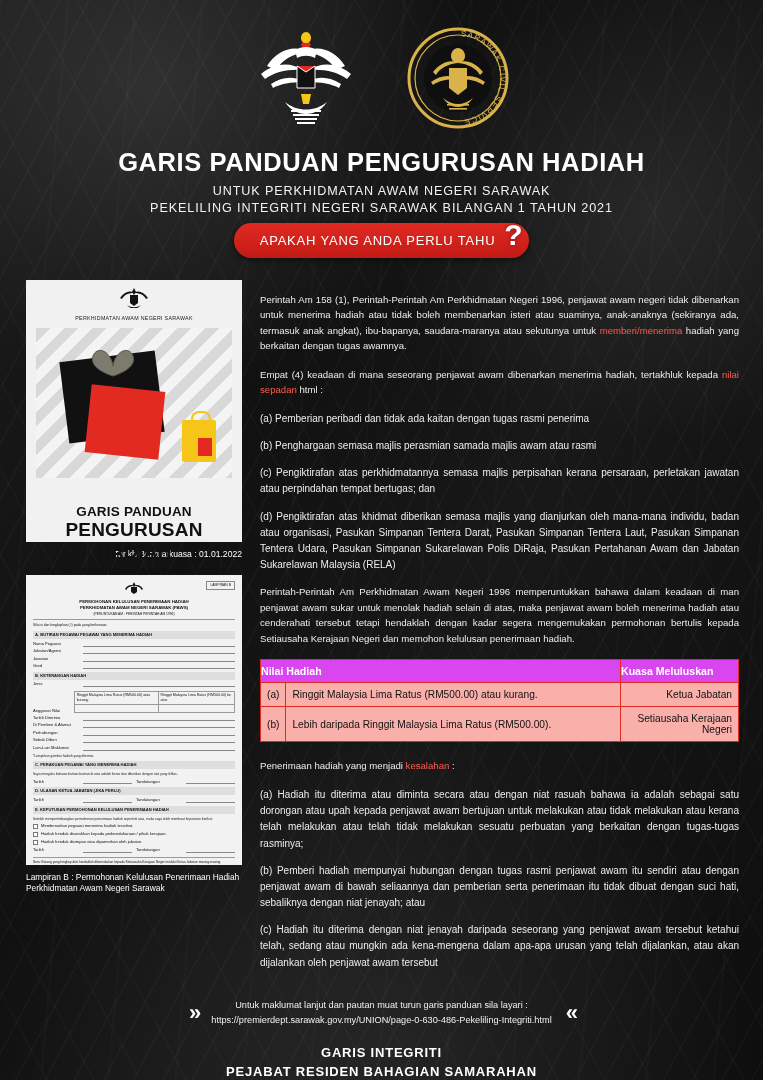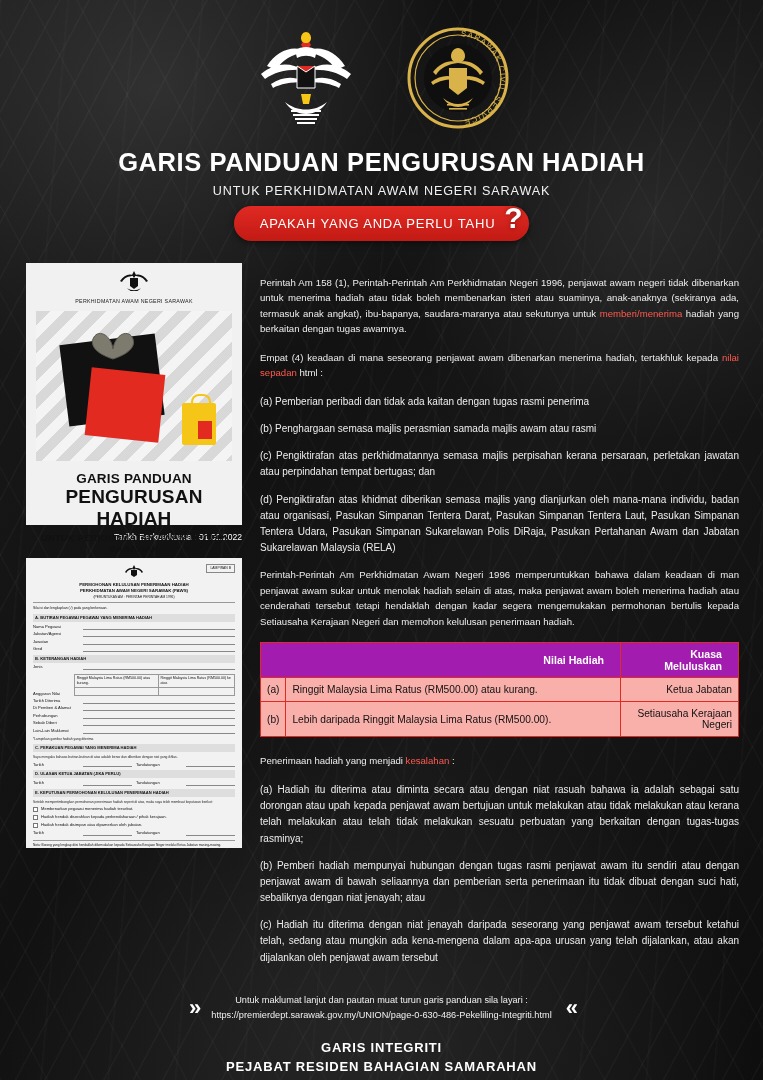--- a/index.html
+++ b/index.html
@@ -127,21 +127,21 @@
   }
   .art-bag::before{
     content:""; position:absolute; left:9px; top:-9px; width:16px; height:12px;
     border:2px solid #f5c518; border-bottom:none; border-radius:8px 8px 0 0;
   }
   .art-bag-tag{
     position:absolute; right:4px; bottom:6px; width:14px; height:18px; background:#e22a20;
   }
   .cover-title {
     text-align:center; color:#111; font-weight:bold;
-    font-size: 19px; letter-spacing:0.2px; margin-top: 10px;
+    font-size: 19px; letter-spacing:0.2px; margin-top: 26px;
   }
   .cover-title .small {
     display:block; font-size: 9.4px; font-weight:bold; letter-spacing: 0.2px; margin-top:2px;
   }
   .cover-sub {
     text-align:center; color:#333; font-size: 5.2px; margin-top: 5px; letter-spacing:0.2px;
   }
   .cover-caption {
     text-align:right; font-size: 8.6px; color:#ffffff; margin-top: 7px;
   }
@@ -192,22 +192,22 @@
 
   
   .tbl-wrap { margin: 6px 0 16px 0; }
   table.gift {
     width: 100%; border-collapse: collapse;
     background: #f9b0ab;
     color: #111;
     font-size: 10.2px;
   }
   table.gift th {
-    background: #a21caf; color: #fff; font-size: 10.6px; font-weight: bold;
-    padding: 5px 16px; text-align: right; border: 1px solid #e02a23;
+    background: #d946ef; color: #fff; font-size: 10.6px; font-weight: bold;
+    padding: 5px 0; text-align: left; border: 1px solid #e02a23;
   }
   table.gift td {
     border: 1px solid #e02a23; padding: 6px 6px; vertical-align: middle;
   }
   table.gift td.idx { width: 22px; text-align: center; }
   table.gift td.auth { width: 118px; text-align: right; }
 
   
   .linkbar {
     display:flex; align-items:center; justify-content:center; gap: 14px;
@@ -279,20 +279,21 @@
         <text fill="#d9b34a" font-size="8" font-family="Liberation Sans, sans-serif" letter-spacing="1.2">
           <textPath href="#arcTop" startOffset="2%">SARAWAK CIVIL SERVICE</textPath>
         </text>
       </svg>
     </div>
   </div>
 
   <div class="title-block">
     <div class="main-title">GARIS PANDUAN PENGURUSAN HADIAH</div>
     <div class="sub-title-1">UNTUK PERKHIDMATAN AWAM NEGERI SARAWAK</div>
+    <div class="sub-title-2">PEKELILING INTEGRITI NEGERI SARAWAK BILANGAN 1 TAHUN 2021</div>
   </div>
 
   <div class="pill-wrap">
     <div class="pill">
       <span>APAKAH YANG ANDA PERLU TAHU</span>
       <span class="qmark">?</span>
     </div>
   </div>
 
   <div class="body-wrap">
@@ -446,20 +447,21 @@
           </div>
         <div class="row">
             <div class="lbl">Tarikh</div>
             <div class="fill"></div>
             <div class="lbl">Tandatangan</div>
             <div class="fill"></div>
           </div>
         <div class="foot">Nota: Borang yang lengkap diisi hendaklah dikemukakan kepada Setiausaha Kerajaan Negeri melalui Ketua Jabatan masing-masing.</div>
       </div>
 
+      <div class="doc2-caption">Lampiran  B  :  Permohonan Kelulusan Penerimaan Hadiah Perkhidmatan Awam Negeri Sarawak</div>
     </div>
 
     <div class="col-right">
 
       <p class="para">
         <span>Perintah Am 158 (1), Perintah-Perintah Am Perkhidmatan Negeri 1996, penjawat awam negeri tidak dibenarkan untuk menerima hadiah atau tidak boleh membenarkan isteri atau suaminya, anak-anaknya (sekiranya ada, termasuk anak angkat), ibu-bapanya, saudara-maranya atau sekutunya untuk </span><span class="hl-red">memberi/menerima</span><span> hadiah yang berkaitan dengan tugas awamnya.</span>
       </p>
 
       <p class="para">
         <span>Empat (4) keadaan di mana seseorang penjawat awam dibenarkan menerima hadiah, tertakhluk kepada </span><span class="hl-red2">nilai sepadan</span><span> html :</span>

